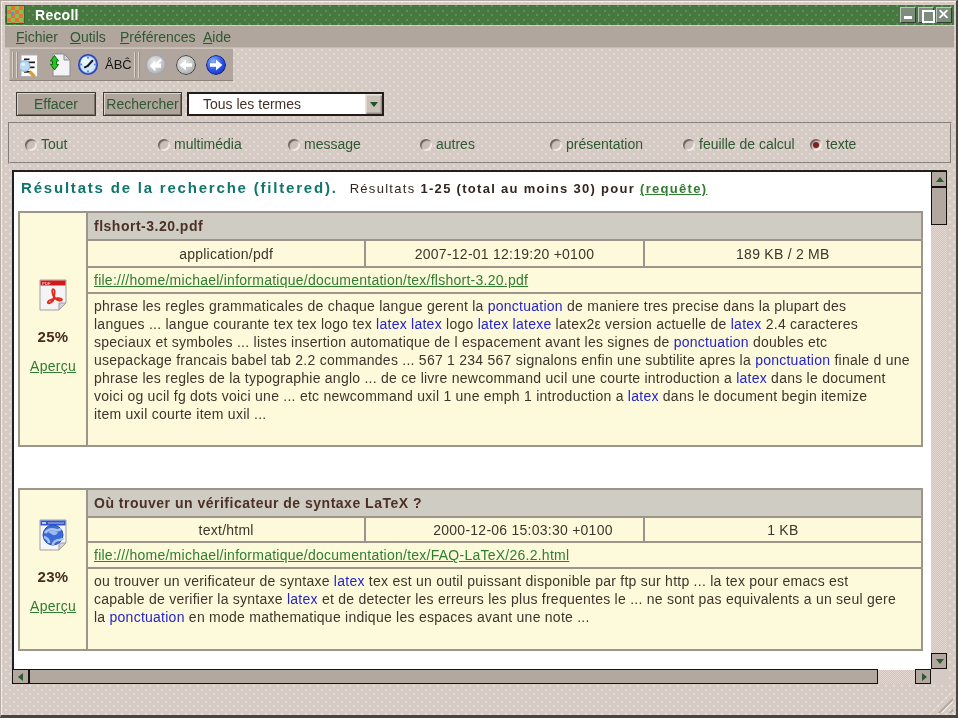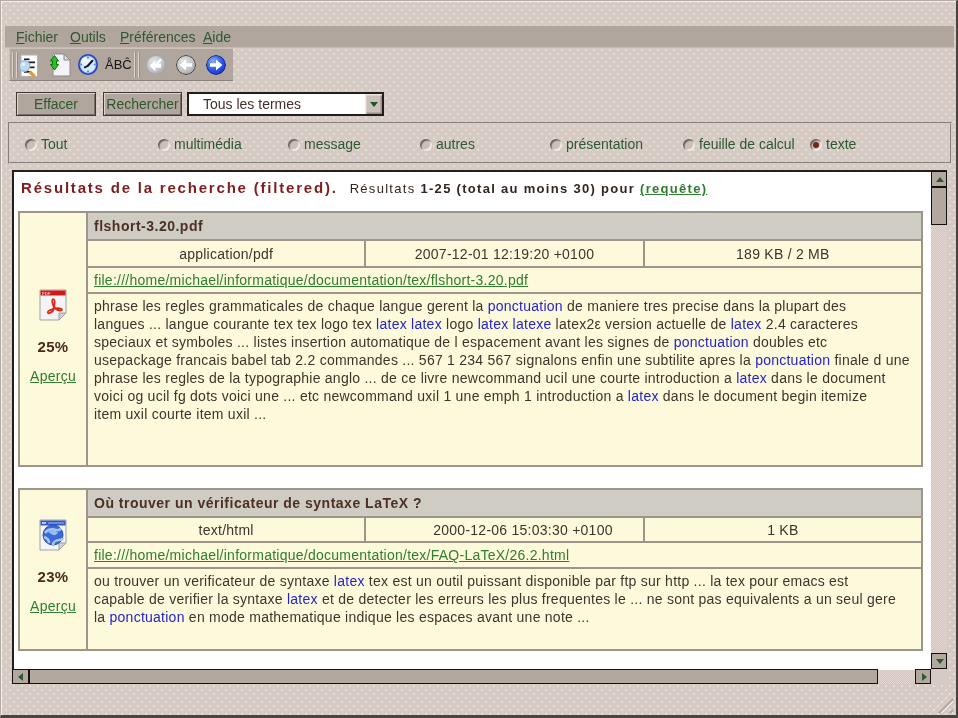--- a/index.html
+++ b/index.html
@@ -125,21 +125,21 @@
   background:#7c201a;
 }
 .rlabel { position:absolute; top:12px; color:#2d5830; font-size:14px; }
 
 #results {
   position:absolute; left:11px; top:169px; width:935px; height:514px;
   background:#fff;
   border-top:2px solid #231f1c; border-left:2px solid #231f1c;
 }
 #reshead { position:absolute; left:7px; top:7px; }
-#reshead .big { font-size:15px; font-weight:bold; color:#7f1d1d; letter-spacing:1.8px; }
+#reshead .big { font-size:15px; font-weight:bold; color:#0f766e; letter-spacing:1.8px; }
 #reshead .small { font-size:13px; color:#33251f; letter-spacing:1.3px;text-align:right; }
 #reshead .small b { font-weight:bold; }
 a.green { color:#2f7d2f; text-decoration:underline; }
 
 .resbox {
   position:absolute !important; left:4px; width:905px;
   border-spacing:2px; border-collapse:separate;
   background:#9d948c; font-size:14px; color:#40332b; letter-spacing:0.25px;
   table-layout:fixed;
 }
@@ -159,20 +159,27 @@
 }
 .arr { position:absolute; width:0; height:0; }
 #grip { position:absolute; right:3px; bottom:2px; width:22px; height:22px;
   background:repeating-linear-gradient(135deg, transparent 0 4px, #b7aca4 4px 6px, #efe7e1 6px 8px);
   clip-path:polygon(100% 0, 100% 100%, 0 100%);
 }
 </style>
 </head>
 <body>
 <div id="win">
+  <div id="titlebar">
+    <div id="appicon"></div>
+    <div id="title">Recoll</div>
+    <div class="winbtn" id="btnmin"></div>
+    <div class="winbtn" id="btnmax"></div>
+    <div class="winbtn" id="btnclose"></div>
+  </div>
   <div id="menubar">
     <span style="left:11px"><u>F</u>ichier</span>
     <span style="left:65px"><u>O</u>utils</span>
     <span style="left:115px"><u>P</u>références</span>
     <span style="left:198px"><u>A</u>ide</span>
   </div>
   <div id="toolbar">
     <div class="handle" style="left:2px"></div>
     <div class="handle" style="left:6px"></div>
     <svg class="ticon" style="left:10px; top:5px;" width="20" height="24" viewBox="0 0 20 24">
@@ -272,21 +279,21 @@
       </tr>
       <tr>
         <td class="ccell" style="height:25px; width:271px;">application/pdf</td>
         <td class="ccell" style="width:271px;">2007-12-01 12:19:20 +0100</td>
         <td class="ccell" style="width:273px;">189 KB / 2 MB</td>
       </tr>
       <tr>
         <td colspan="3" style="height:24px;"><a class="green" href="#">file:///home/michael/informatique/documentation/tex/flshort-3.20.pdf</a></td>
       </tr>
       <tr>
-        <td colspan="3" class="abs" style="height:171px;">phrase les regles grammaticales de chaque langue gerent la <span class="kw">ponctuation</span> de maniere tres precise dans la plupart des<br>
+        <td colspan="3" class="abs" style="height:151px;">phrase les regles grammaticales de chaque langue gerent la <span class="kw">ponctuation</span> de maniere tres precise dans la plupart des<br>
 langues ... langue courante tex tex logo tex <span class="kw">latex latex</span> logo <span class="kw">latex latexe</span> latex2ε version actuelle de <span class="kw">latex</span> 2.4 caracteres<br>
 speciaux et symboles ... listes insertion automatique de l espacement avant les signes de <span class="kw">ponctuation</span> doubles etc<br>
 usepackage francais babel tab 2.2 commandes ... 567 1 234 567 signalons enfin une subtilite apres la <span class="kw">ponctuation</span> finale d une<br>
 phrase les regles de la typographie anglo ... de ce livre newcommand ucil une courte introduction a <span class="kw">latex</span> dans le document<br>
 voici og ucil fg dots voici une ... etc newcommand uxil 1 une emph 1 introduction a <span class="kw">latex</span> dans le document begin itemize<br>
 item uxil courte item uxil ...</td>
       </tr>
     </tbody>
       </table>
     <table class="resbox" id="res2" style="top:316px;">

